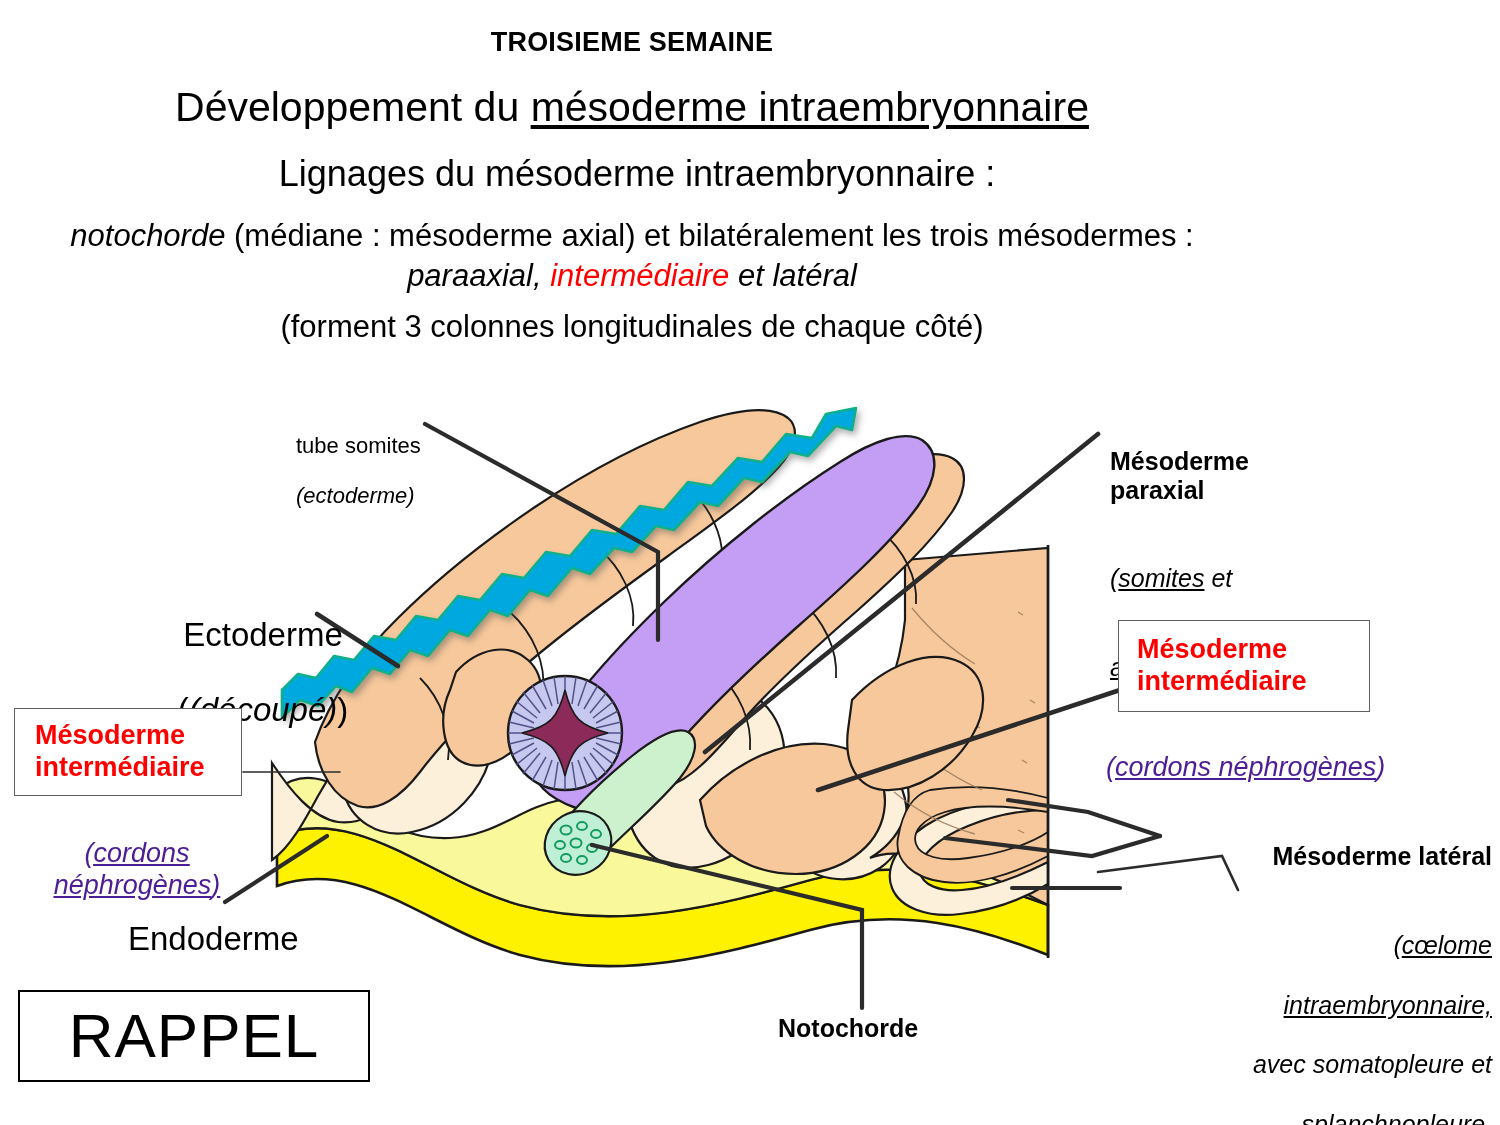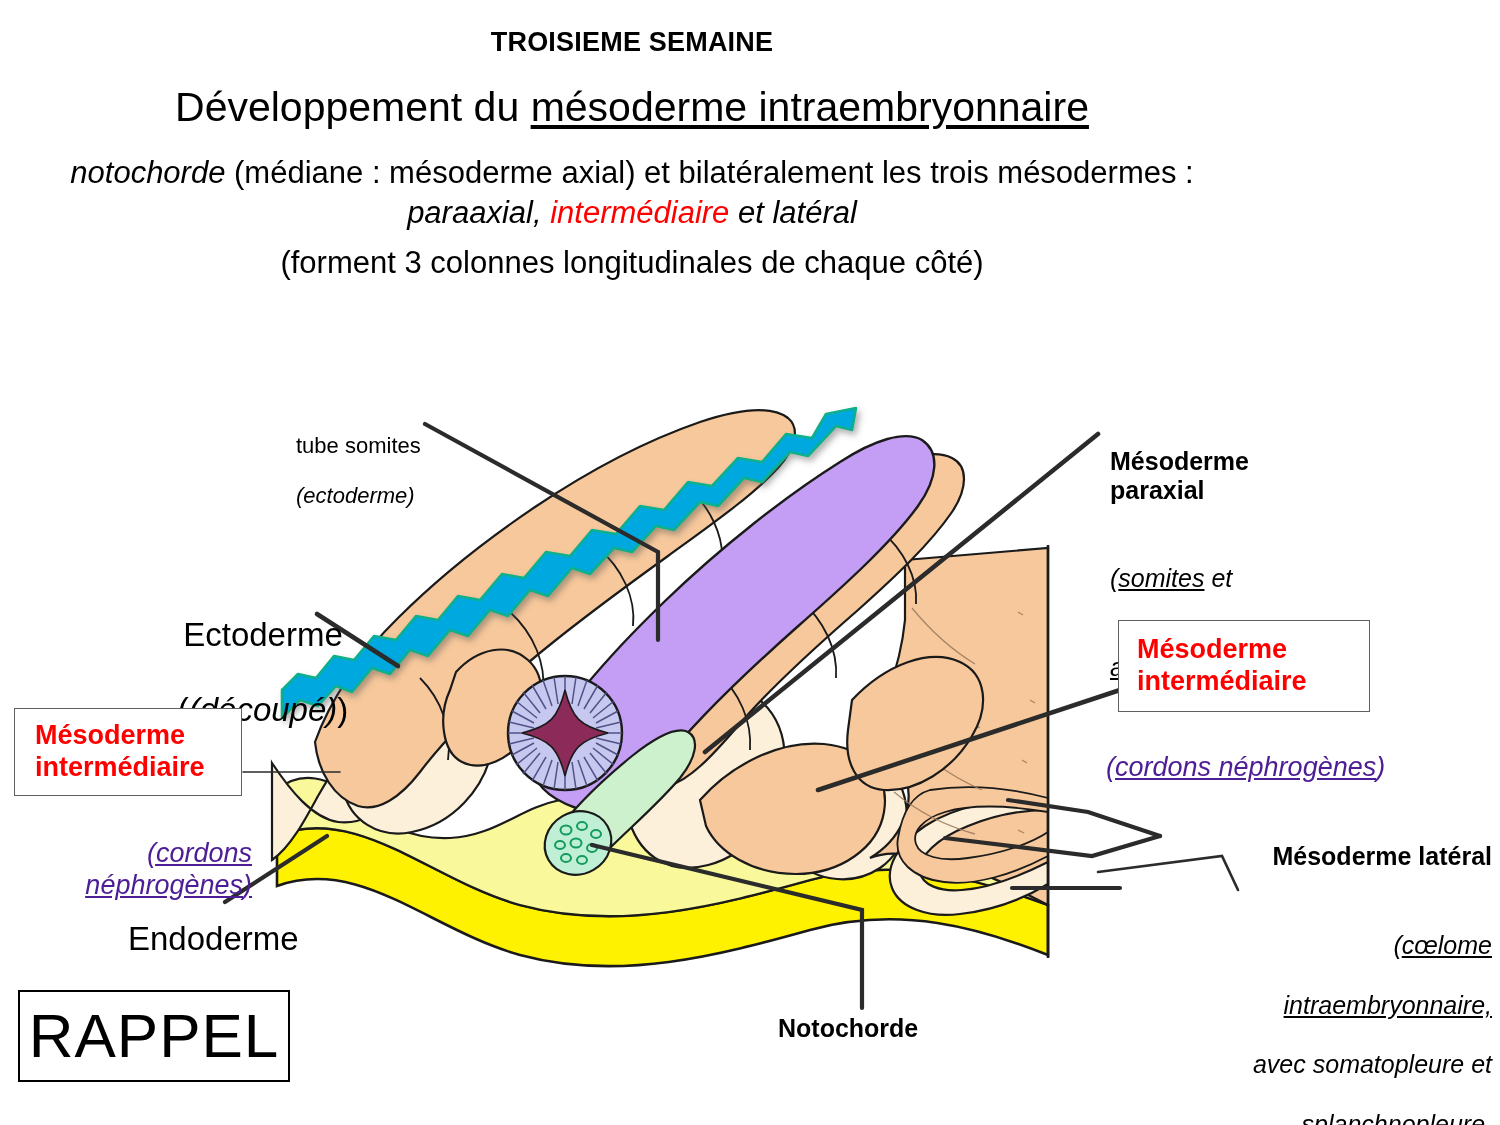--- a/index.html
+++ b/index.html
@@ -90,21 +90,21 @@
     font-size: 27px;
     line-height: 1.18;
   }
   .ul { text-decoration: underline; text-underline-offset: 2px; }
 
   
   .rappel-box {
     position: absolute;
     left: 18px;
     top: 990px;
-    width: 272px;
+    width: 352px;
     height: 92px;
     border: 2.5px solid #000;
     box-sizing: border-box;
     display: flex;
     align-items: center;
     justify-content: center;
     background: #fff;
   }
   .rappel-text {
     font-size: 62px;
@@ -120,20 +120,21 @@
   }
 </style>
 </head>
 <body>
 
 <div class="header">
   <div class="hdr-week">TROISIEME SEMAINE</div>
   <div class="hdr-title">
     <span>Développement du </span><span class="u">mésoderme intraembryonnaire</span>
   </div>
+  <div class="hdr-sub">Lignages du mésoderme intraembryonnaire :</div>
   <div class="hdr-line3">
     <span class="it">notochorde</span><span> (médiane : mésoderme axial) et bilatéralement les trois mésodermes :</span>
   </div>
   <div class="hdr-line4">
     <span class="it">paraaxial, </span><span class="it red">intermédiaire</span><span class="it"> et latéral</span>
   </div>
   <div class="hdr-line5">(forment 3 colonnes longitudinales de chaque côté)</div>
 </div>
 
 <svg id="diagram" width="1500" height="1125" viewBox="0 0 1500 1125">
@@ -354,21 +355,21 @@
 
 <div class="lbl lbl-plain" style="left:148px; top:578px; width:230px; text-align:center;">
   <div>Ectoderme</div>
   <div>(<span class="it">(découpé)</span>)</div>
 </div>
 
 <div class="boxed" style="left:14px; top:708px; width:228px; height:88px; padding:10px 0 0 20px;">
   <div class="red-bold" style="white-space:pre-line;">Mésoderme
 intermédiaire</div>
 </div>
-<div class="lbl red-ital" style="left:22px; top:806px; width:230px; text-align:right;text-decoration:underline;">
+<div class="lbl red-ital" style="left:22px; top:806px; width:230px; text-align:center;text-decoration:underline;">
   <span>(</span><span class="ul" style="white-space:pre-line;">cordons
 néphrogènes</span><span>)</span>
 </div>
 
 <div class="lbl lbl-plain" style="left:128px; top:920px; width:180px; text-align:left;">Endoderme</div>
 
 <div class="lbl lbl-bold" style="left:778px; top:1014px; width:220px; text-align:left;">Notochorde</div>
 
 <div class="lbl" style="left:1110px; top:418px; width:320px; text-align:left; font-size:25px;">
   <div style="font-weight:bold; white-space:pre-line; line-height:1.16;">Mésoderme

